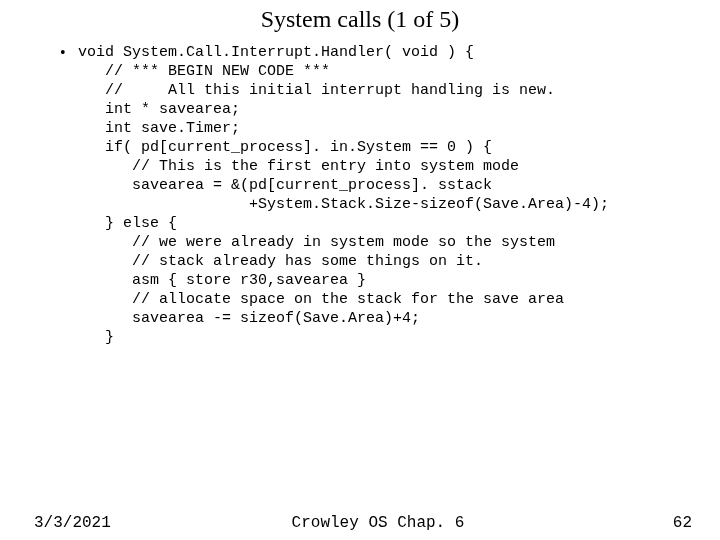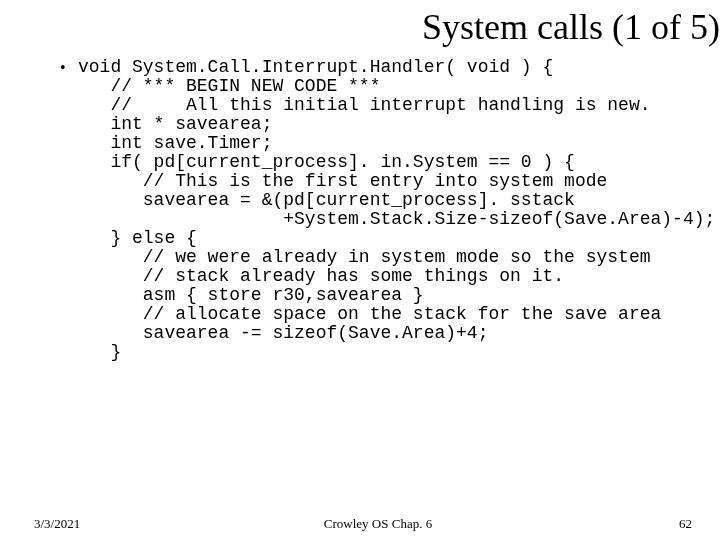--- a/index.html
+++ b/index.html
@@ -13,22 +13,22 @@
     position: relative;
     overflow: hidden;
   }
   .slide {
     width: 720px;
     height: 540px;
     position: relative;
     box-sizing: border-box;
   }
   .title {
-    text-align: right;
-    font-size: 36px;
+    text-align: center;
+    font-size: 24px;
     font-weight: normal;
     margin: 6px 0 10px 0;
     font-family: "Times New Roman", Times, serif;
   }
   .body {
     padding: 0 40px 0 60px;
   }
   .bullet-row {
     display: flex;
     align-items: flex-start;
@@ -36,34 +36,34 @@
   .bullet {
     font-size: 16px;
     line-height: 20px;
     width: 18px;
     flex: 0 0 18px;
     text-align: left;
     font-family: "Times New Roman", Times, serif;
   }
   .code {
     font-family: "Courier New", Courier, monospace;
-    font-size: 18px;
+    font-size: 15px;
     line-height: 19px;
     white-space: pre;
   }
   .footer {
     position: absolute;
     bottom: 14px;
     left: 0;
     right: 0;
     padding: 0 28px 0 34px;
     display: flex;
     justify-content: space-between;
-    font-size: 13px;
-    font-family: Liberation Serif, serif;
+    font-size: 16px;
+    font-family: Liberation Mono, monospace;
   }
   .footer-center {
     position: absolute;
     left: 0;
     right: 0;
     text-align: center;
     margin-left: 36px;
   }
   .footer-left { position: relative; z-index: 1; }
   .footer-right { position: relative; z-index: 1; }

